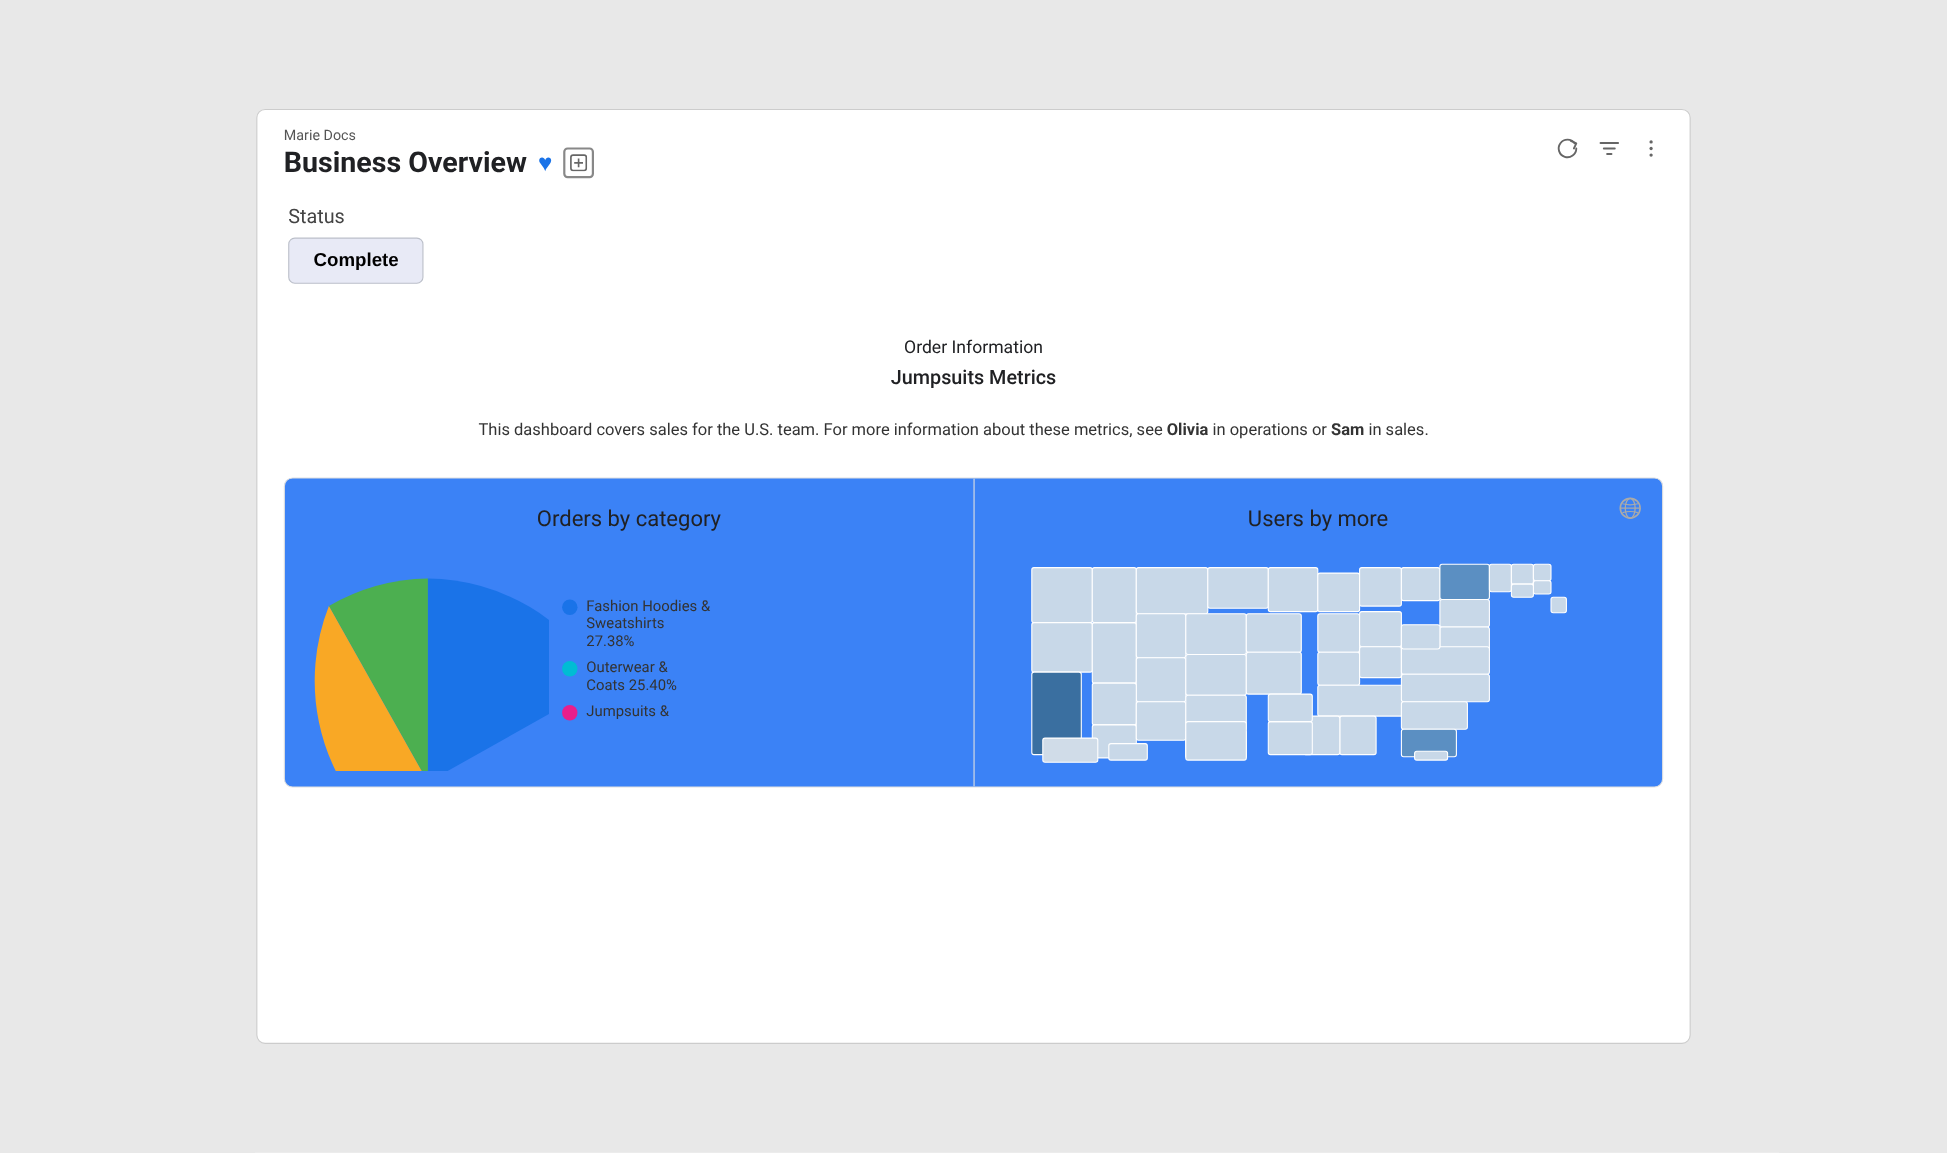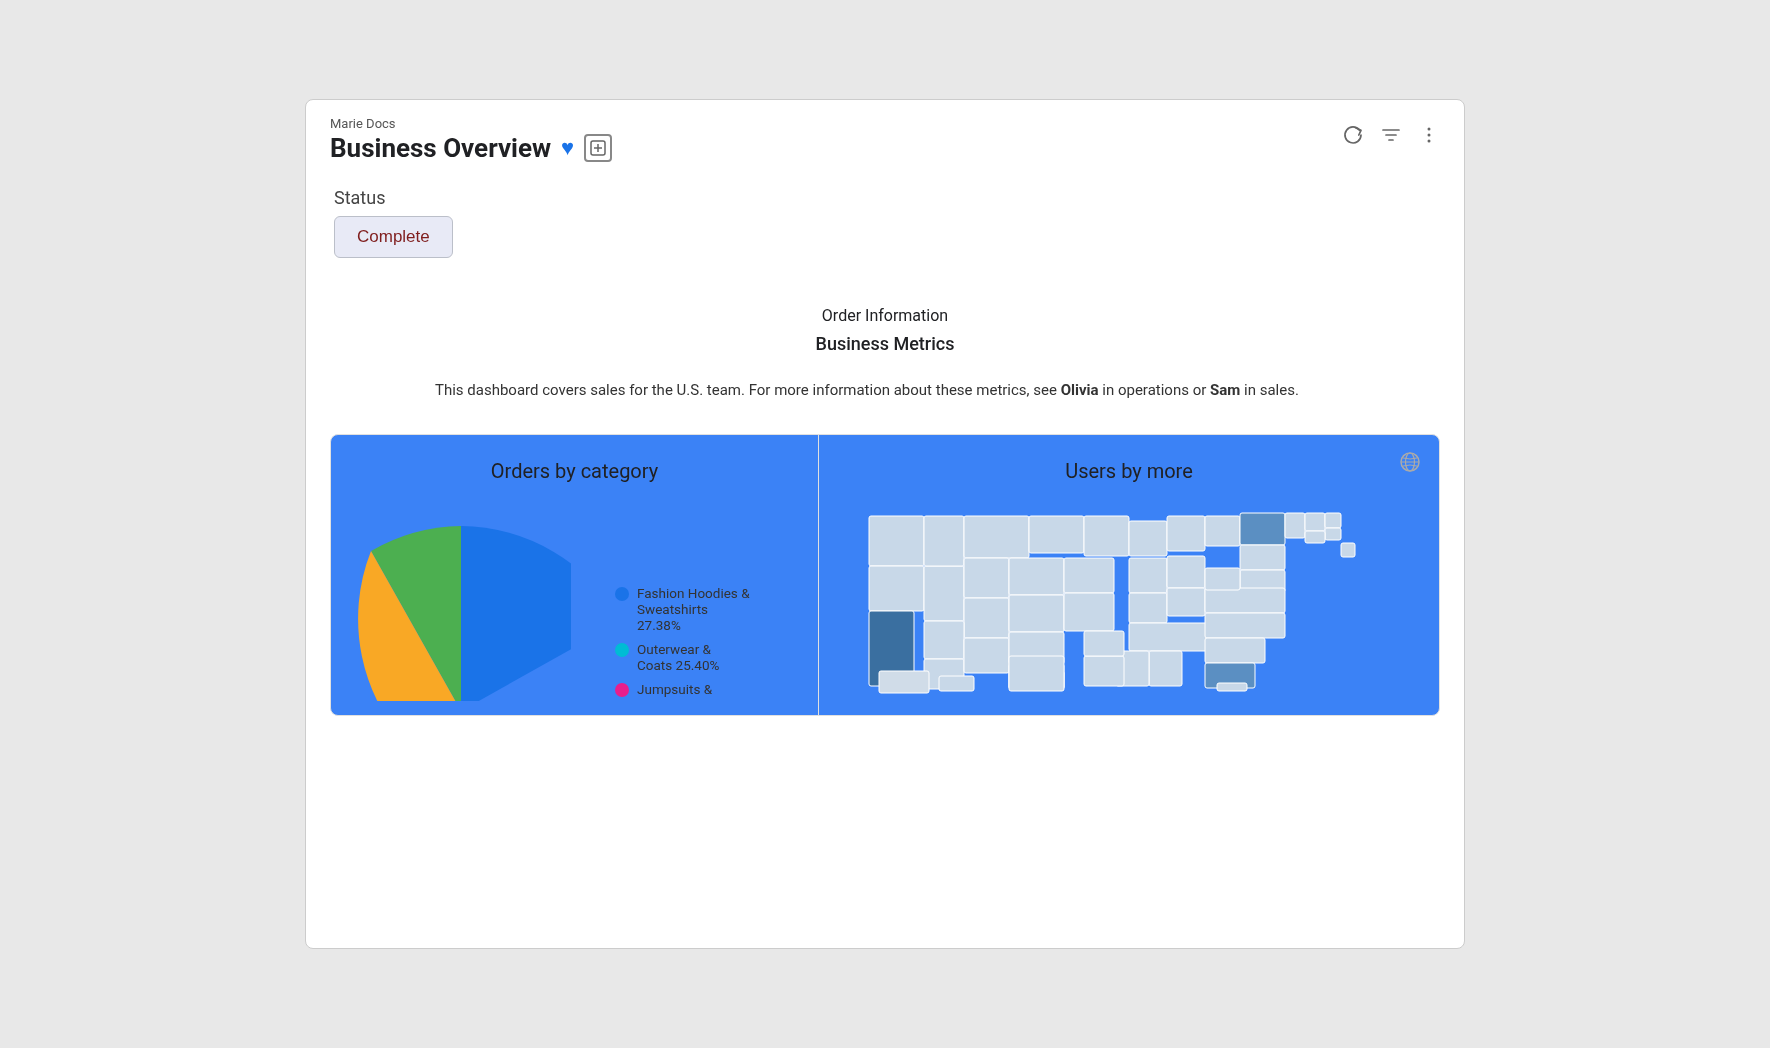--- a/index.html
+++ b/index.html
@@ -5,21 +5,21 @@
     * { box-sizing: border-box; margin: 0; padding: 0; }
     body {
       font-family: 'Google Sans', Roboto, Arial, sans-serif;
       background: #e8e8e8;
       display: flex;
       align-items: center;
       justify-content: center;
       min-height: 100vh;
     }
     .window {
-      width: 1160px;
+      width: 1304px;
       min-height: 850px;
       background: #fff;
       border-radius: 8px;
       border: 1.5px solid #ccc;
       overflow: hidden;
       display: flex;
       flex-direction: column;
     }
     .header {
       padding: 16px 24px 8px 24px;
@@ -80,23 +80,23 @@
       color: #444;
       margin-bottom: 8px;
     }
     .status-btn {
       display: inline-block;
       padding: 10px 22px;
       background: #e8eaf6;
       border: 1.5px solid #bbbfc9;
       border-radius: 6px;
       font-size: 17px;
-      color: #7f1d1d;
+      color: #000000;
       cursor: pointer;
-      font-weight: 400;
+      font-weight: 700;
     }
     .section-center {
       text-align: center;
       margin: 48px 0 24px 0;
     }
     .order-info-title {
       font-size: 16px;
       font-weight: 400;
       color: #202124;
       margin-bottom: 8px;
@@ -138,22 +138,22 @@
     }
     .chart-title {
       font-size: 20px;
       font-weight: 400;
       color: #202124;
       text-align: center;
       margin-bottom: 18px;
     }
     .pie-area {
       display: flex;
-      align-items: flex-end;
-      gap: 44px;
+      align-items: center;
+      gap: 12px;
     }
     .pie-svg-wrap {
       flex-shrink: 0;
     }
     .legend {
       display: flex;
       flex-direction: column;
       gap: 8px;
       font-size: 13.5px;
       color: #333;
@@ -246,21 +246,21 @@
       </span>
     </div>
   </div>
 
   <div class="content">
     <div class="status-label">Status</div>
     <button class="status-btn">Complete</button>
 
     <div class="section-center">
       <div class="order-info-title">Order Information</div>
-      <div class="important-metrics">Business Metrics</div>
+      <div class="important-metrics">Jumpsuits Metrics</div>
     </div>
 
     <div class="description">
       <span>This dashboard covers sales for the U.S. team. For more information about these metrics, see </span><strong>Olivia</strong><span> in operations or </span><strong>Sam</strong><span> in sales.</span>
     </div>
 
     <div class="charts-row">
 
       <div class="chart-panel">
         <div class="chart-title">Orders by category</div>

